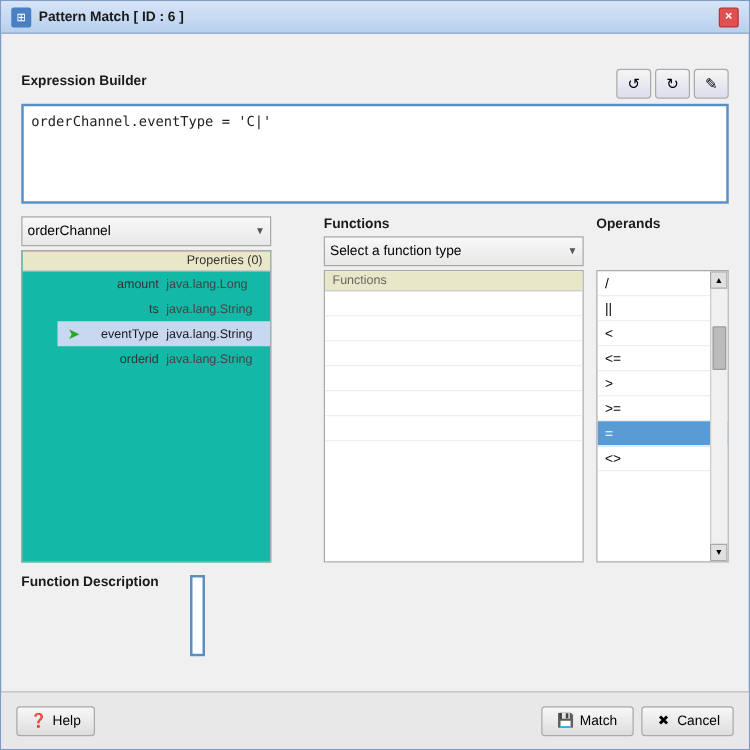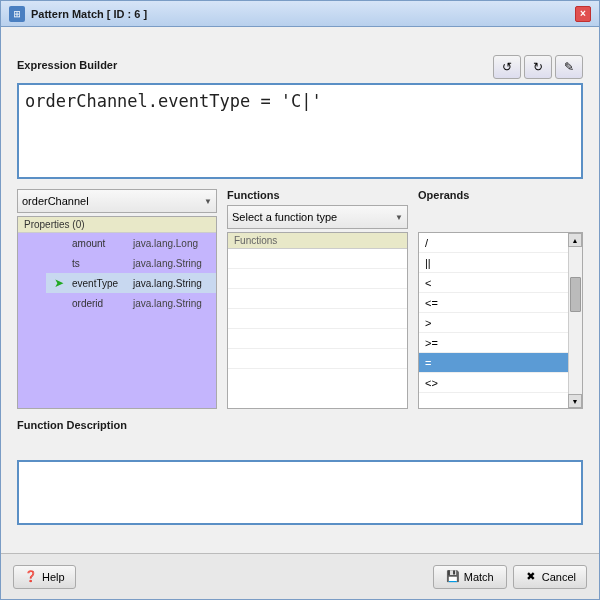--- a/index.html
+++ b/index.html
@@ -98,43 +98,44 @@
       border-radius: 3px;
       cursor: pointer;
       display: flex;
       align-items: center;
       justify-content: center;
       font-size: 12px;
     }
     .expression-box {
       border: 2px solid #5a8fc5;
       background: white;
-      height: 96px;
+      height: 80px;
       padding: 6px;
       font-family: monospace;
-      font-size: 17px;
+      font-size: 11px;
       resize: none;
       outline: none;
       color: #222;
     }
     .three-col {
       display: flex;
       gap: 10px;
       flex: 1;
       min-height: 0;
     }
     .col-variables {
       width: 200px;
       display: flex;
       flex-direction: column;
     }
     .col-functions {
-      width: 181px;
-      display: flex;
-      flex-direction: column;
+      width: 208px;
+      display: flex;
+      flex-direction: column;
+      margin-left: 32px;
     }
     .col-operands {
       flex: 1;
       display: flex;
       flex-direction: column;
     }
     .dropdown-select {
       width: 100%;
       height: 24px;
       border: 1px solid #aaa;
@@ -156,24 +157,25 @@
       position: absolute;
       right: 5px;
       top: 50%;
       transform: translateY(-50%);
       font-size: 8px;
       color: #555;
       pointer-events: none;
     }
     .properties-box {
       border: 1px solid #aaa;
-      background: #c4b5fd;
+      background: #14b8a6;
       flex: 1;
       overflow-y: auto;
       margin-top: 3px;
+      text-align: right;
     }
     .properties-header {
       background: #e8e8c8;
       padding: 2px 6px;
       font-size: 10px;
       border-bottom: 1px solid #ccc;
       color: #333;
     }
     .prop-row {
       display: flex;
@@ -260,21 +262,21 @@
       align-items: center;
       justify-content: center;
       font-size: 7px;
       cursor: pointer;
       position: absolute;
     }
     .scrollbar-up { top: 0; }
     .scrollbar-down { bottom: 0; }
     .func-desc-section {
       display: flex;
-      flex-direction: column;
+      flex-direction: row;
       gap: 25px;
     }
     .func-desc-box {
       border: 2px solid #5a8fc5;
       background: white;
       height: 65px;
       padding: 4px;
       font-size: 10px;
       color: #333;
     }

